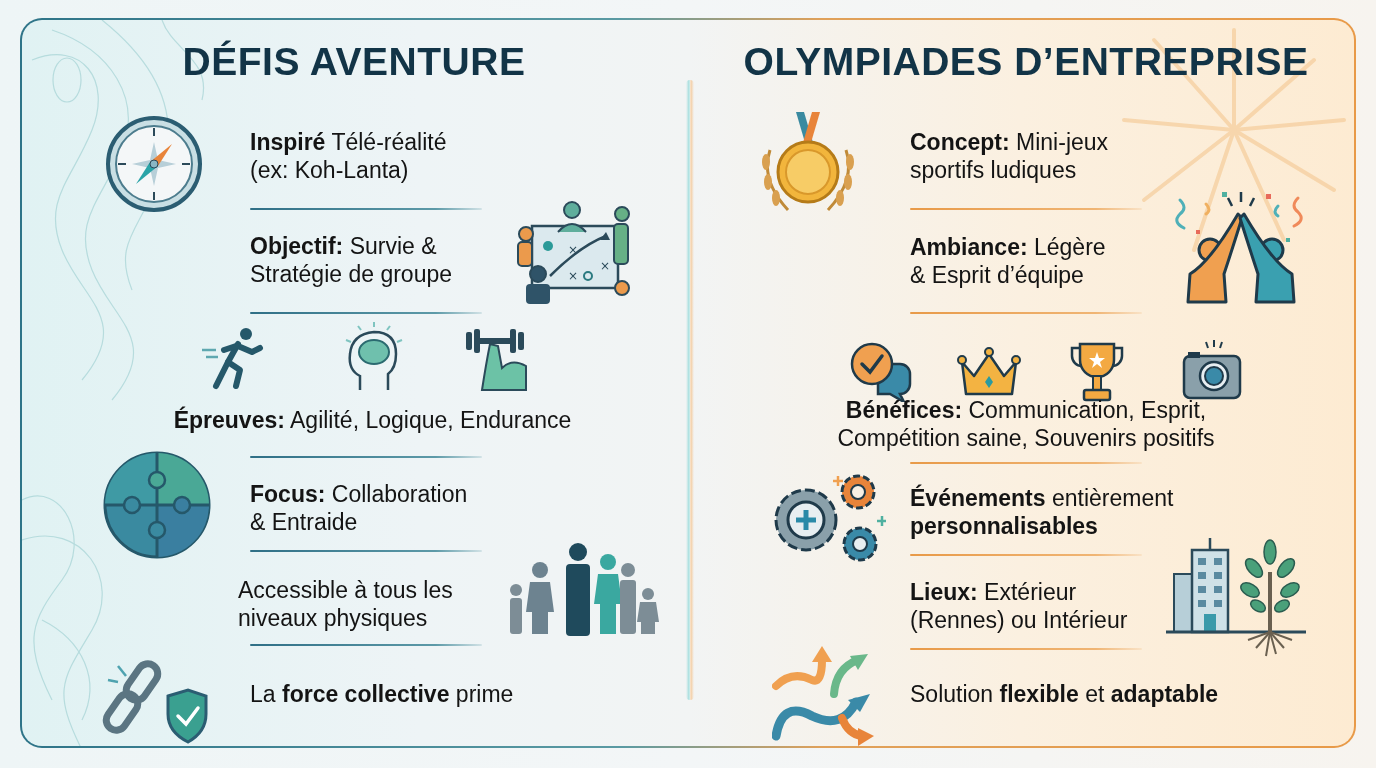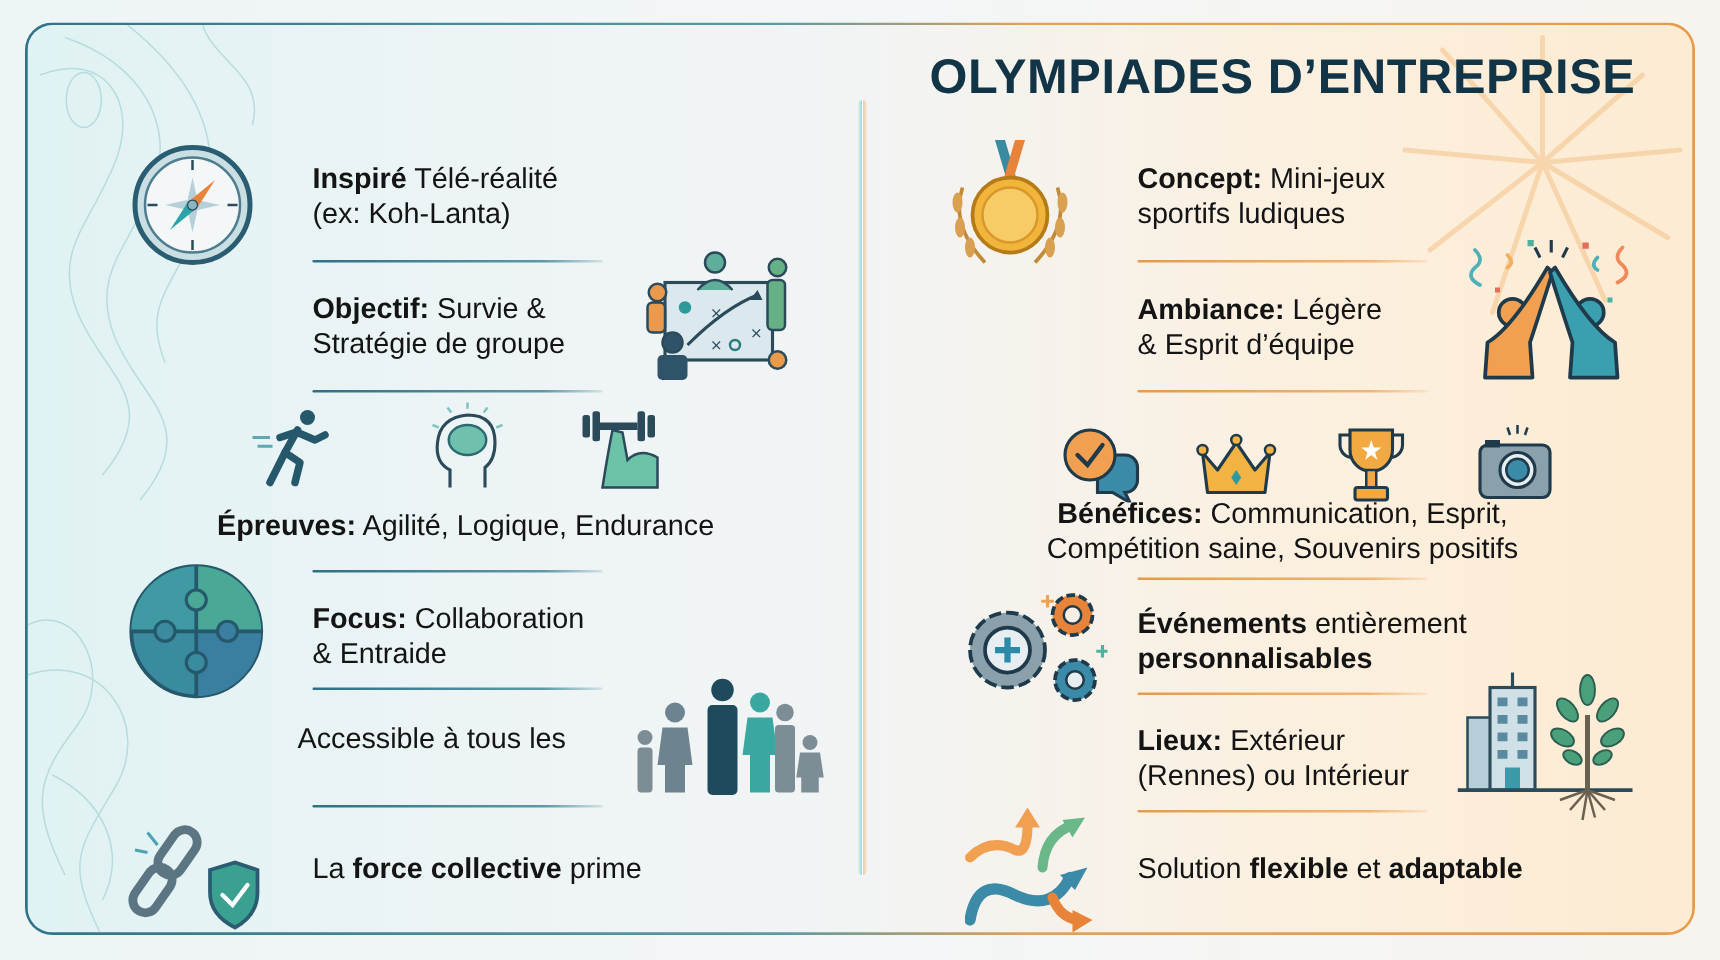--- a/index.html
+++ b/index.html
@@ -67,20 +67,21 @@
       <line x1="140" y1="110" x2="190" y2="220"></line>
       <line x1="140" y1="110" x2="60" y2="20"></line>
       <line x1="140" y1="110" x2="30" y2="100"></line>
       <line x1="140" y1="110" x2="50" y2="180"></line>
       <line x1="140" y1="110" x2="100" y2="230"></line>
     </g>
   </svg>
 
   <div class="divider"></div>
 
+  <div class="title t-left">DÉFIS AVENTURE</div>
 
   <svg class="icon" style="left:82px;top:94px" width="100" height="100" viewBox="0 0 100 100">
     <circle cx="50" cy="50" r="46" fill="#c9dfe4" stroke="#2b5d72" stroke-width="4"></circle>
     <circle cx="50" cy="50" r="38" fill="#f4f7f8" stroke="#4d7d8e" stroke-width="2"></circle>
     <g stroke="#2b4a5a" stroke-width="2">
         <line x1="50" y1="14" x2="50" y2="22"></line>
         <line x1="50" y1="78" x2="50" y2="86"></line>
         <line x1="14" y1="50" x2="22" y2="50"></line>
         <line x1="78" y1="50" x2="86" y2="50"></line>
       </g>
@@ -173,20 +174,21 @@
     <circle cx="55" cy="80" r="8" fill="#3a8aa0" stroke="#25586a" stroke-width="2.5"></circle>
   </svg>
   <div class="txt" style="left:228px;top:460px">
     <b>Focus:</b><span> Collaboration</span><br>
     <span>&amp; Entraide</span>
   </div>
   <div class="line teal" style="left:228px;top:530px;width:232px"></div>
 
   <div class="txt" style="left:216px;top:556px">
     <span>Accessible à tous les</span><br>
+    <span>niveaux physiques</span>
   </div>
 
   <svg class="icon" style="left:478px;top:522px" width="160" height="95" viewBox="0 0 160 95">
     <g fill="#7d8d96">
         <circle cx="16" cy="48" r="6"></circle>
         <rect x="10" y="56" width="12" height="36" rx="3"></rect>
       </g>
     <g fill="#6d8390">
         <circle cx="40" cy="28" r="8"></circle>
         <path d="M30 40 h20 l4 30 h-6 v22 h-16 v-22 h-6 z"></path>

